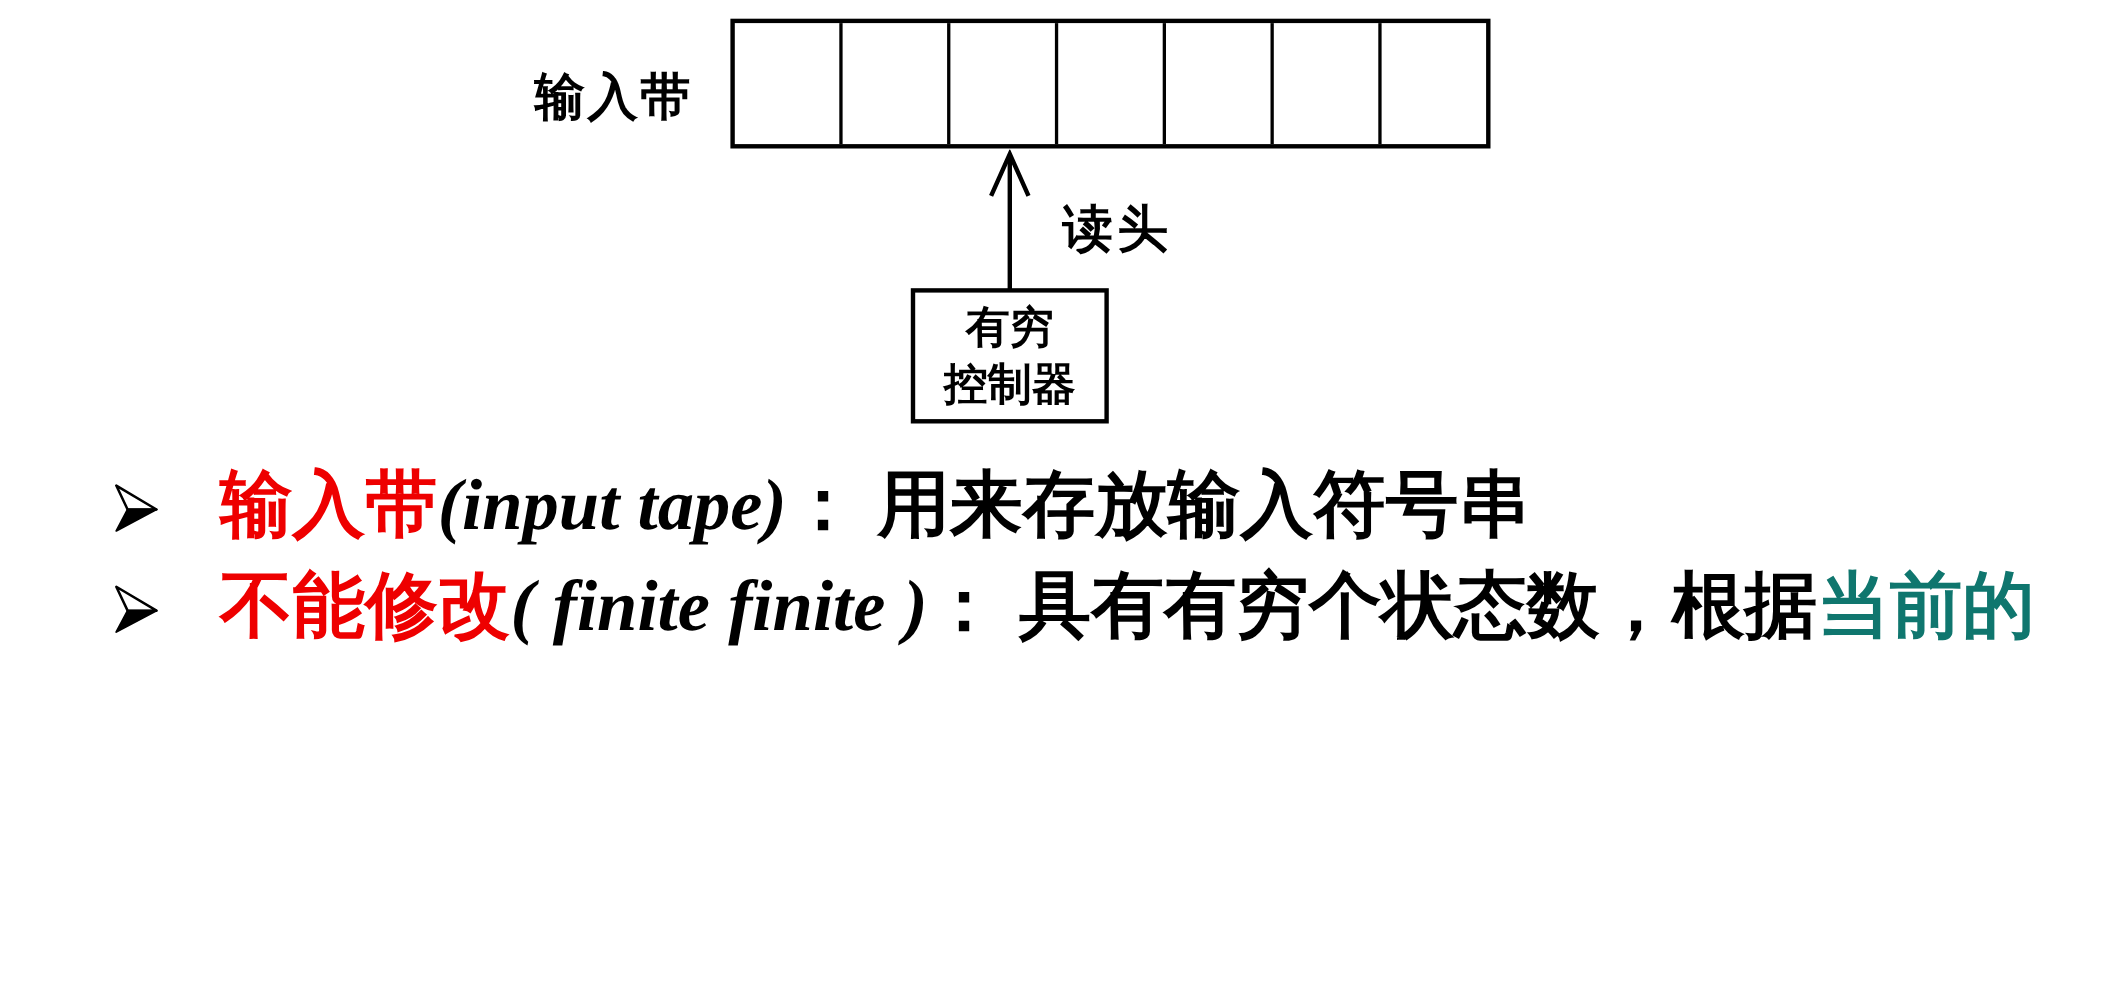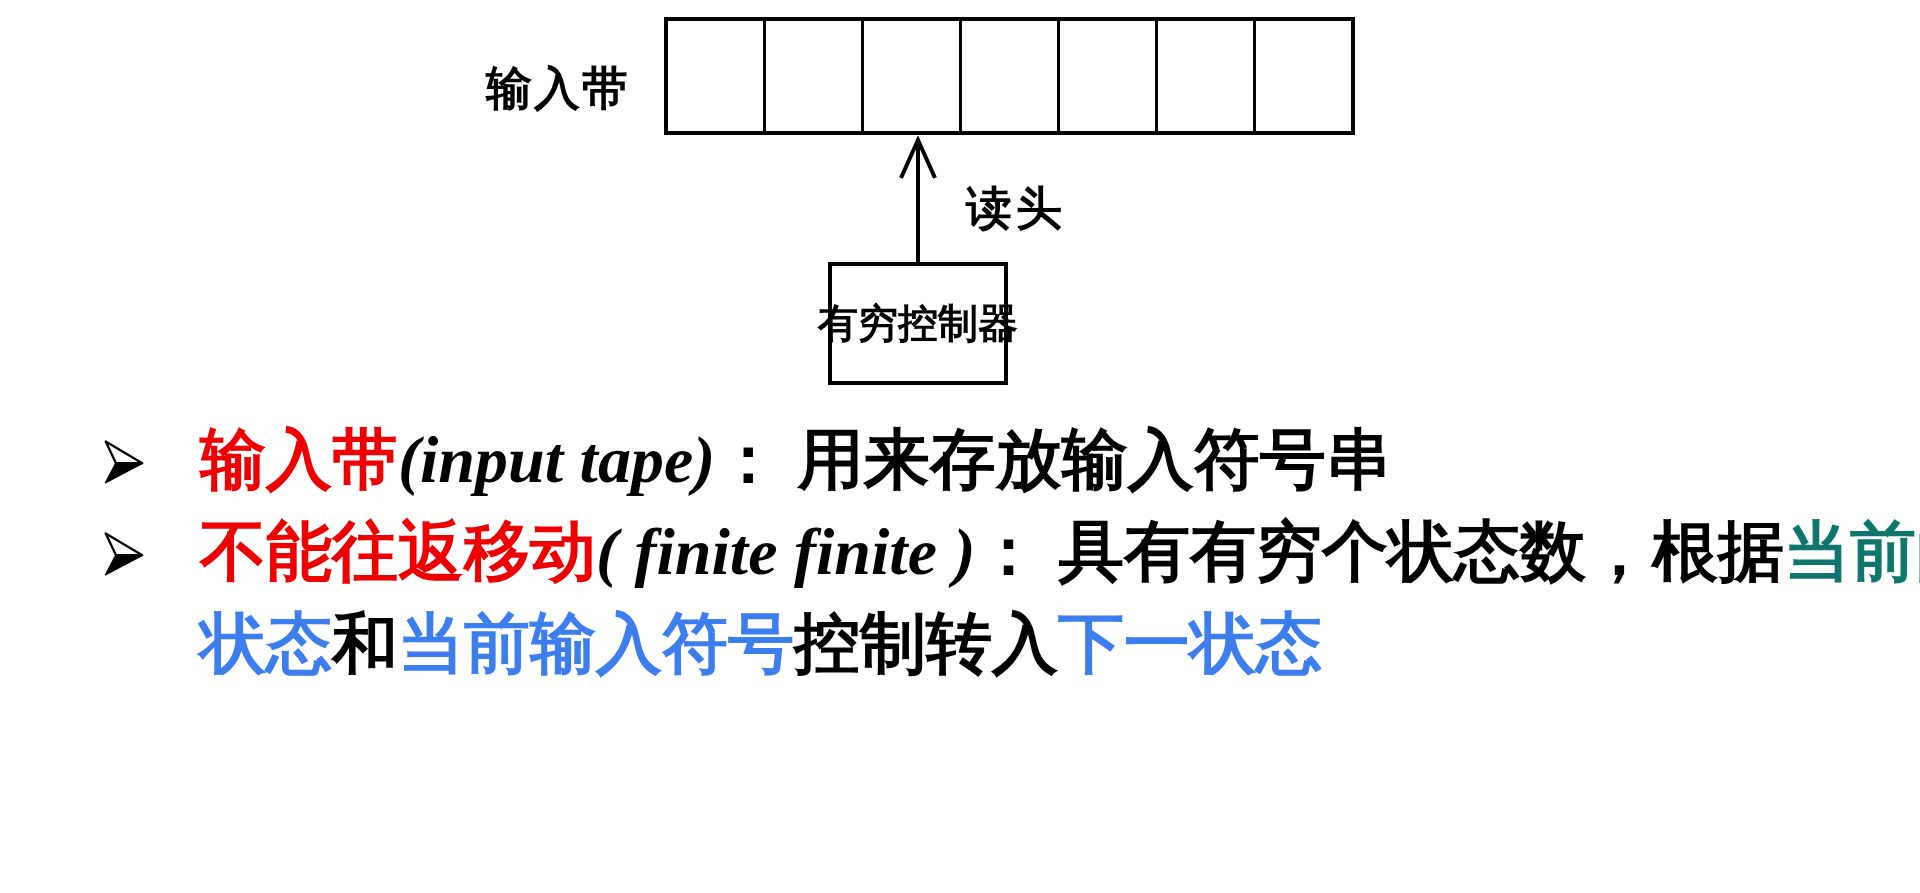--- a/index.html
+++ b/index.html
@@ -28,21 +28,21 @@
   .head-arrow{position:absolute;left:888px;top:136px;width:60px;height:128px;}
   .head-label{
     position:absolute;left:966px;top:178px;
     font-size:46px;font-weight:600;letter-spacing:4px;
     white-space:nowrap;
   }
   .controller-box{
     position:absolute;left:828px;top:262px;
     width:180px;height:123px;box-sizing:border-box;
     border:4px solid #000;
-    display:flex;flex-direction:row;justify-content:center;align-items:center;
+    display:flex;flex-direction:column;justify-content:center;align-items:center;
     font-size:40px;font-weight:600;line-height:52px;
     white-space:nowrap;
   }
   
   .bullets{position:absolute;left:0;top:414px;width:1920px;}
   .line{
     position:relative;height:92px;line-height:92px;
     padding-left:200px;
     font-size:66px;font-weight:bold;
     white-space:nowrap;
@@ -97,21 +97,18 @@
       <span class="term" style="color:#EE0000">输入带</span><span class="en">(input tape)</span><span>： </span><span>用来存放输入符号串</span>
     </div>
 
 
 
     <div class="line">
       <svg class="marker" viewBox="0 0 80 84" xmlns="http://www.w3.org/2000/svg">
         <polygon points="8,6 72,44 26,44" fill="#fff" stroke="#000" stroke-width="4" stroke-linejoin="round"></polygon>
         <polygon points="26,44 72,44 8,78" fill="#000" stroke="#000" stroke-width="3" stroke-linejoin="round"></polygon>
       </svg>
-      <span class="term" style="color:#EE0000">不能往返移动</span><span class="en">( finite finite )</span><span>： </span><span>具有有穷个状态数，根据</span><span style="color:#0f766e">当前的</span>
+      <span class="term" style="color:#EE0000">不能修改</span><span class="en">( finite finite )</span><span>： </span><span>具有有穷个状态数，根据</span><span style="color:#0f766e">当前的</span>
     </div>
 
-    <div class="line">
-      <span style="color:#3C7EEE">状态</span><span>和</span><span style="color:#3C7EEE">当前输入符号</span><span>控制转入</span><span style="color:#3C7EEE">下一状态</span>
-    </div>
 
   </div>
 </div>
 
 </body></html>

